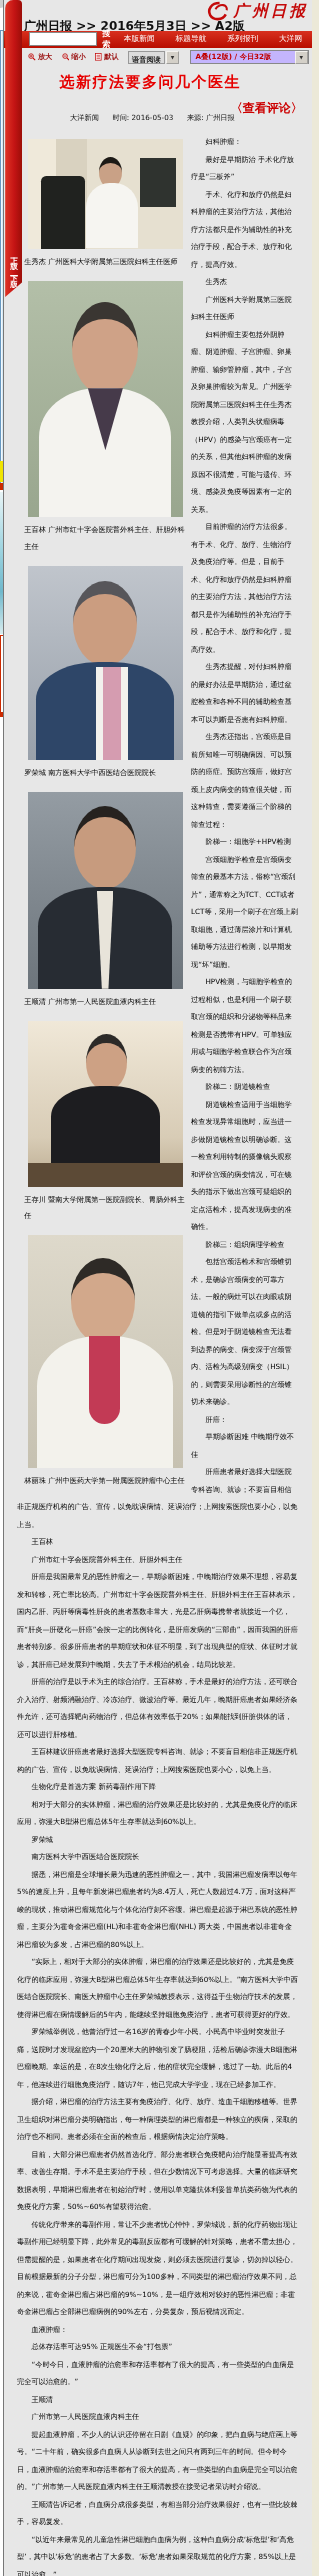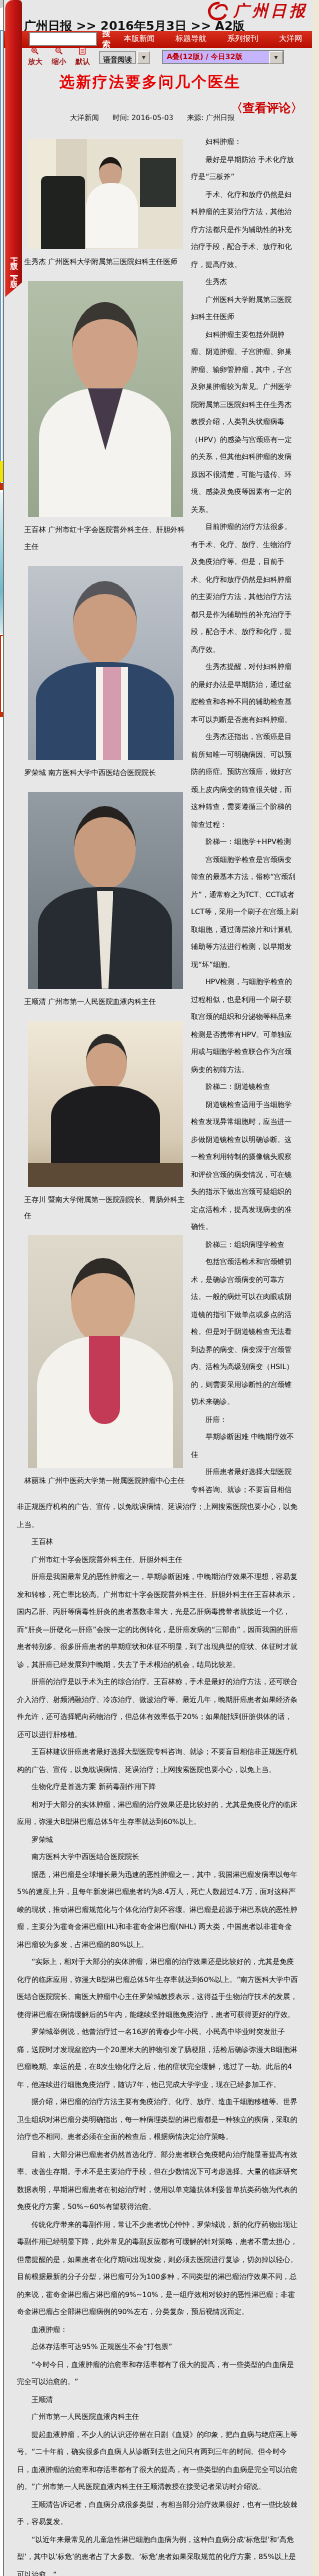--- a/index.html
+++ b/index.html
@@ -43,21 +43,21 @@
     font-style:italic;font-weight:bold;font-size:15.5px;color:#c40a0a;letter-spacing:3.1px;}
   .breadcrumb{position:absolute;left:20px;top:17.5px;font-size:12px;font-weight:bold;color:#111;}
   .navbar{position:absolute;left:0;right:0;top:31px;height:16.5px;
     background:linear-gradient(#d8301f,#b80d00);
     display:flex;align-items:center;padding-left:25px;box-sizing:border-box;}
   .navbar input{width:62px;height:10.3px;border:0.5px solid #888;background:#fff;margin-right:5.2px;}
   .nav-search{color:#fff;font-weight:bold;font-size:8.2px;cursor:pointer;margin-right:13.4px;}
   .nav-item{color:#fff;font-weight:normal;font-size:7.7px;margin-right:21px;cursor:pointer;white-space:nowrap;}
   .toolbar{position:absolute;left:24px;right:3.1px;top:50px;height:14.4px;
     display:flex;align-items:center;font-size:7.2px;font-weight:bold;color:#9a1010;}
-  .tool-btn{display:flex;align-items:center;gap:2.1px;margin-right:9.3px;cursor:pointer;flex-direction:column;}
+  .tool-btn{display:flex;align-items:center;gap:2.1px;margin-right:9.3px;cursor:pointer;}
   .voice-box{display:flex;align-items:center;gap:3.1px;background:#dcdcdc;border:0.5px solid #999;
     height:11.3px;padding:0 3.1px;color:#222;flex-direction:column;}
   .dd-arrow{width:11.3px;height:11.3px;background:#d4d0c8;border:1px outset #f4f2ee;
     display:flex;align-items:center;justify-content:center;font-size:4.6px;color:#333;cursor:pointer;margin-left:1px;}
   .edition-box{margin-left:11.3px;display:flex;align-items:center;height:12.4px;border:0.5px solid #888;
     background:#c4b5fd;flex:1;max-width:116px;justify-content:space-between;padding-left:4.1px;}
   .edition-label{color:#c00000;font-weight:bold;font-size:7.2px;white-space:nowrap;}
   .page-title{position:absolute;left:0;right:15.5px;top:73px;text-align:center;
     color:#e60000;font-weight:bold;font-size:15px;letter-spacing:1.5px;}
   .comments{position:absolute;right:9.3px;top:100px;color:#cc0000;font-size:12px;font-weight:bold;cursor:pointer;}

